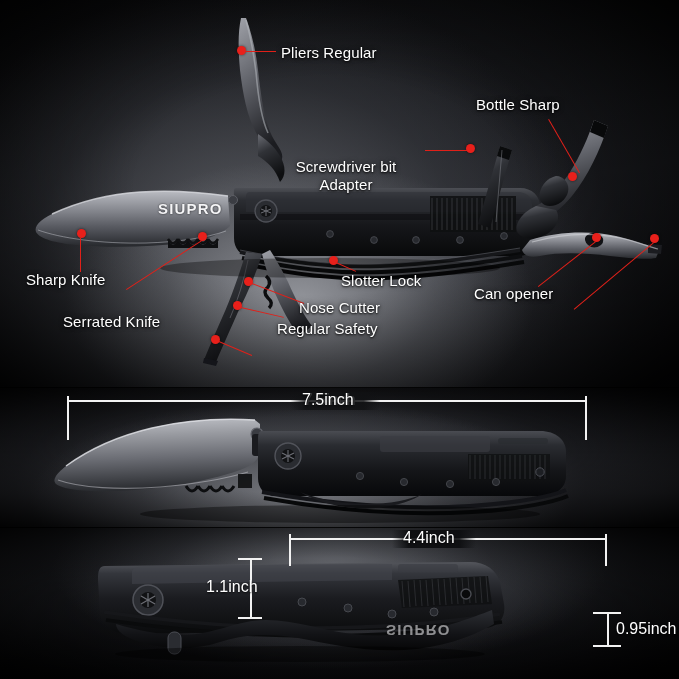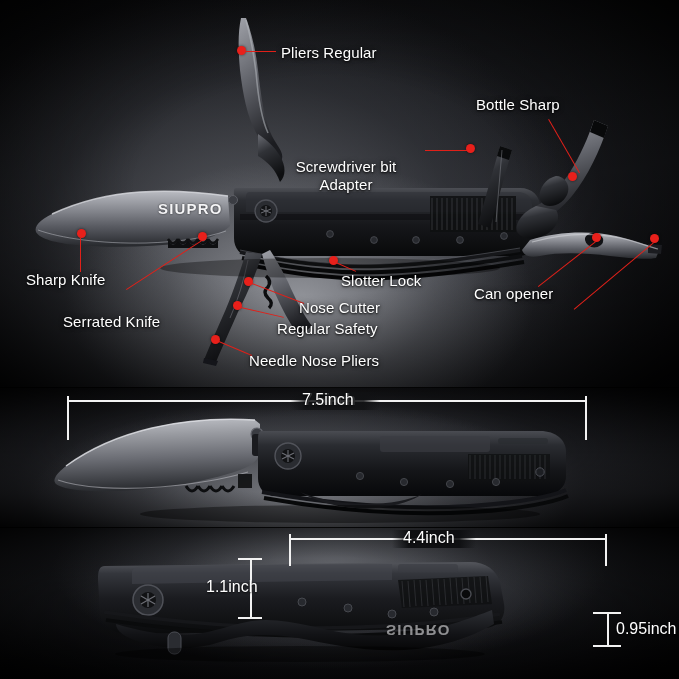--- a/index.html
+++ b/index.html
@@ -264,21 +264,20 @@
     <div class="dot" style="left:244px;top:277px;"></div>
     <div class="leader" style="left:252px;top:283px;width:56px;transform:rotate(21deg);"></div>
     <div class="callout" style="left:299px;top:299px;">Nose Cutter</div>
 
     <div class="dot" style="left:233px;top:301px;"></div>
     <div class="leader" style="left:241px;top:307px;width:44px;transform:rotate(13deg);"></div>
     <div class="callout" style="left:277px;top:320px;">Regular Safety</div>
 
     <div class="dot" style="left:211px;top:335px;"></div>
     <div class="leader" style="left:219px;top:341px;width:36px;transform:rotate(23deg);"></div>
-    <div class="callout" style="left:249px;top:352px;">Needle Nose Pliers</div>
 
     <div class="dot" style="left:592px;top:233px;"></div>
     <div class="leader" style="left:596px;top:242px;width:73px;transform:rotate(142deg);"></div>
     <div class="callout" style="left:474px;top:285px;">Can opener</div>
 
     <div class="dot" style="left:650px;top:234px;"></div>
     <div class="leader" style="left:654px;top:243px;width:104px;transform:rotate(140deg);"></div>
   </div>
 
   <div class="seam" style="top:387px;"></div>

